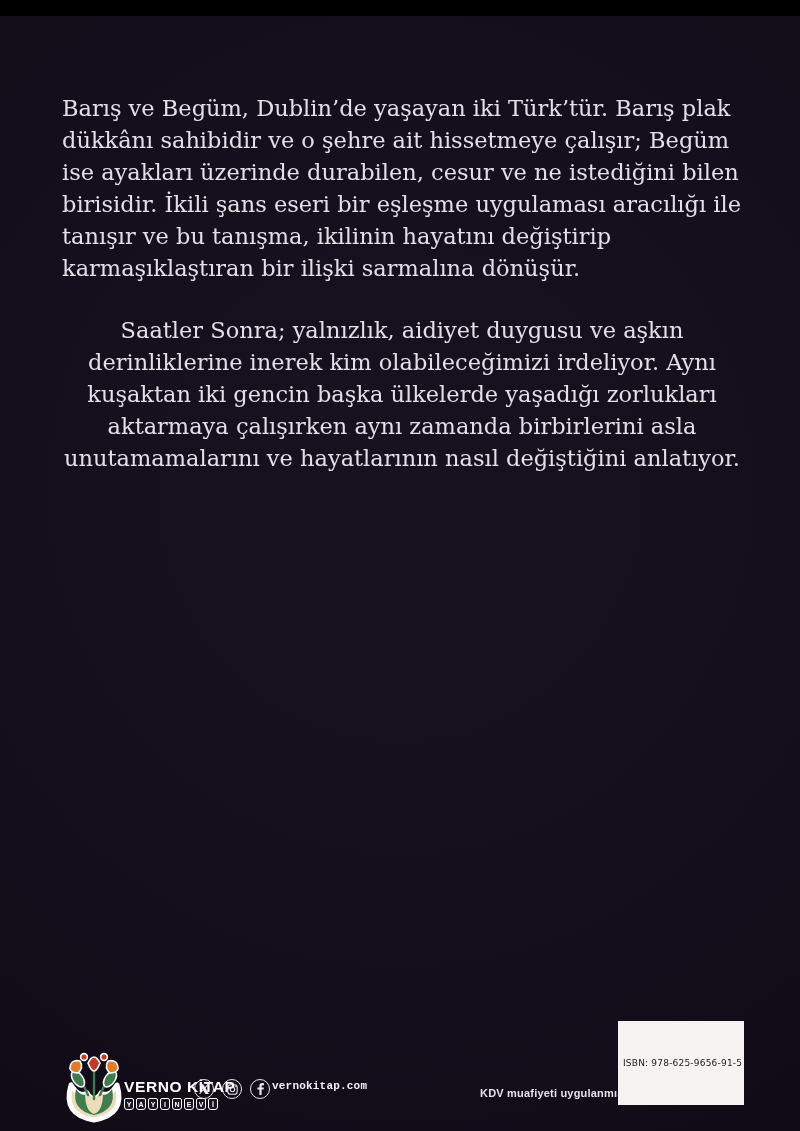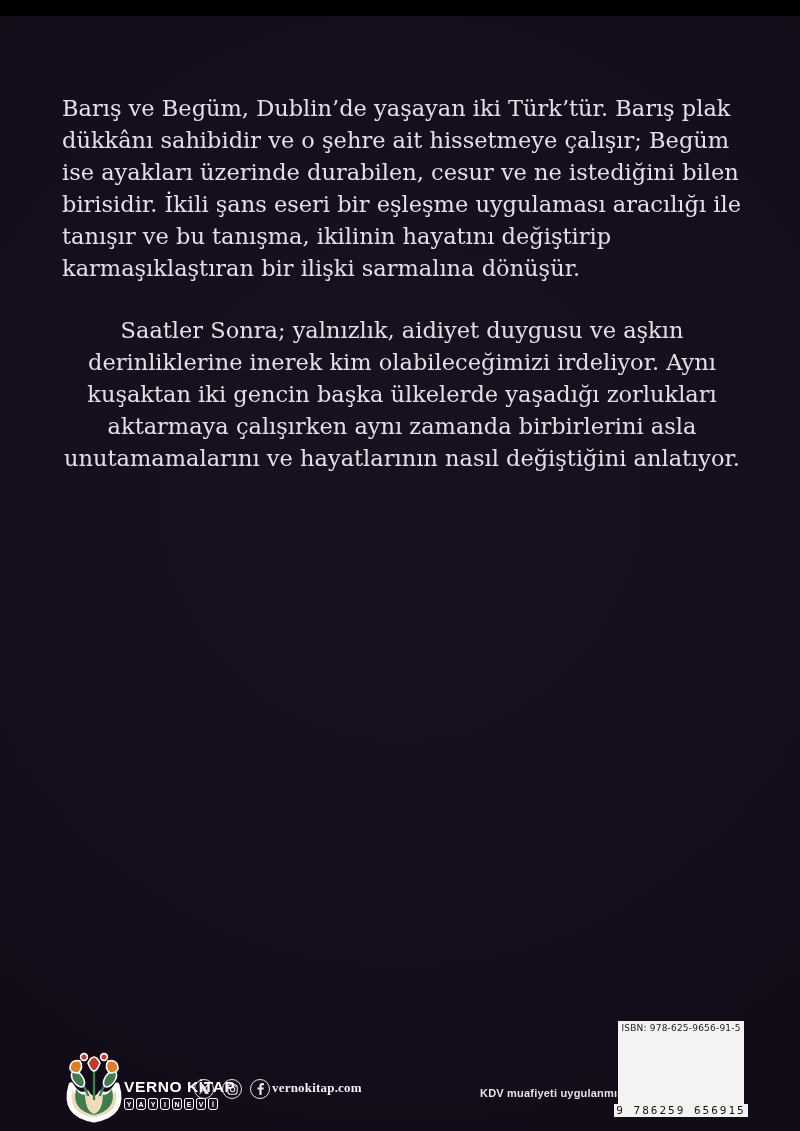--- a/index.html
+++ b/index.html
@@ -50,37 +50,37 @@
   .socials { position: absolute; left: 194px; top: 68px; display: flex; gap: 8px; align-items: center; }
   .social-circle {
     width: 20px; height: 20px; border: 1.6px solid #e9e5ee; border-radius: 50%;
     display: flex; align-items: center; justify-content: center;
     color: #e9e5ee;
   }
   .social-circle svg { display: block; }
 
   .website {
     position: absolute; left: 272px; top: 69px;
-    color: #f2eff5; font-family: Liberation Serif, serif;
-    font-weight: bold; font-size: 13px; letter-spacing: 0.2px;
+    color: #f2eff5; font-family: Liberation Mono, monospace;
+    font-weight: bold; font-size: 11px; letter-spacing: 0.2px;
   }
 
   .tax-note {
     position: absolute; left: 480px; top: 76px;
     color: #e6e2ea; font-family: "Liberation Sans", sans-serif;
     font-weight: bold; font-size: 11px; letter-spacing: 0.2px;
   }
 
   
   .barcode-box {
     position: absolute; left: 618px; top: 10px;
     width: 126px; height: 84px;
     background: #f4f3f2;
     padding: 2px 5px 3px 5px;
-    display: flex; flex-direction: column; align-items: center; gap: 40px;
+    display: flex; flex-direction: row; align-items: center; gap: 40px;
   }
   .isbn-label {
     color: #1c1c1c; font-family: "DejaVu Sans", sans-serif;
     font-size: 9px; letter-spacing: 0.2px; white-space: nowrap;
   }
   .barcode-bars { width: 114px; height: 56px; margin-top: 1px; }
   .barcode-digits {
     margin-top: -10px;
     background: #f4f3f2;
     color: #111;

